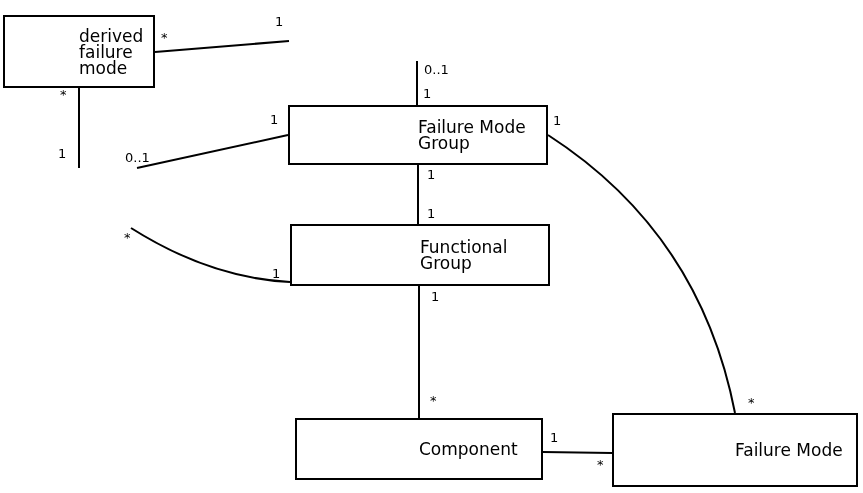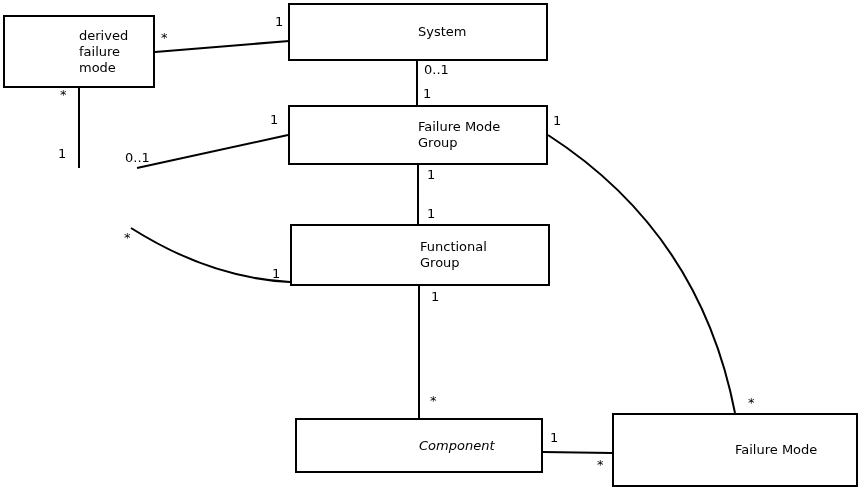--- a/index.html
+++ b/index.html
@@ -26,21 +26,21 @@
   #edge-layer path, #edge-layer line {
     stroke: #000000;
     stroke-width: 2;
     fill: none;
   }
   .node {
     position: absolute;
     box-sizing: border-box;
     border: 2px solid #000000;
     background: #ffffff;
-    font-size: 13px;
+    font-size: 17px;
     line-height: 16px;
   }
   .node .label {
     position: absolute;
     left: 50%;
     top: 50%;
     transform: translateY(-50%);
     white-space: pre-line;
     text-align: left;
   }
@@ -72,36 +72,33 @@
     <line x1="419" y1="286" x2="419" y2="418"></line>
     <line x1="543" y1="452" x2="612" y2="453"></line>
   </svg>
 
   <div class="node" style="left:3px; top:15px; width:152px; height:73px;">
     <span class="label">derived
 failure
 mode</span>
   </div>
 
-  <div class="node" style="left:288px; top:3px; width:260px; height:58px;">
-    <span class="label">System</span>
-  </div>
 
   <div class="node" style="left:288px; top:105px; width:260px; height:60px;">
     <span class="label">Failure Mode
 Group</span>
   </div>
 
 
   <div class="node" style="left:290px; top:224px; width:260px; height:62px;padding-left:35px;">
     <span class="label">Functional
 Group</span>
   </div>
 
-  <div class="node" style="left:295px; top:418px; width:248px; height:55px;font-style:italic;">
+  <div class="node" style="left:295px; top:418px; width:248px; height:62px;">
     <span class="label">Component</span>
   </div>
 
   <div class="node" style="left:612px; top:413px; width:246px; height:74px;">
     <span class="label">Failure Mode</span>
   </div>
 
   <span class="mult" style="left:161px; top:30px;">*</span>
   <span class="mult" style="left:275px; top:14px;">1</span>
 

